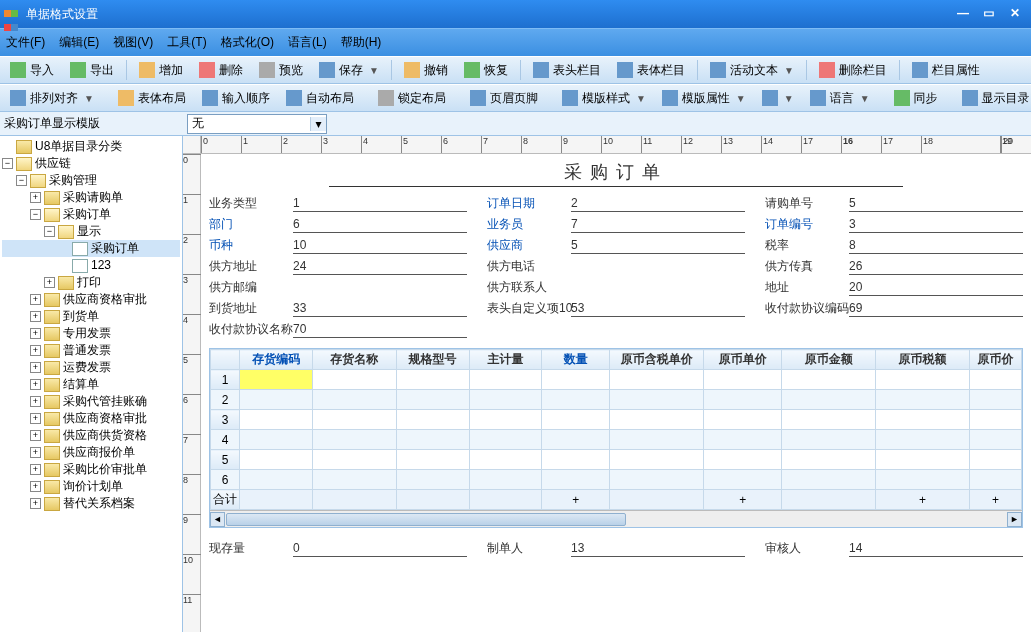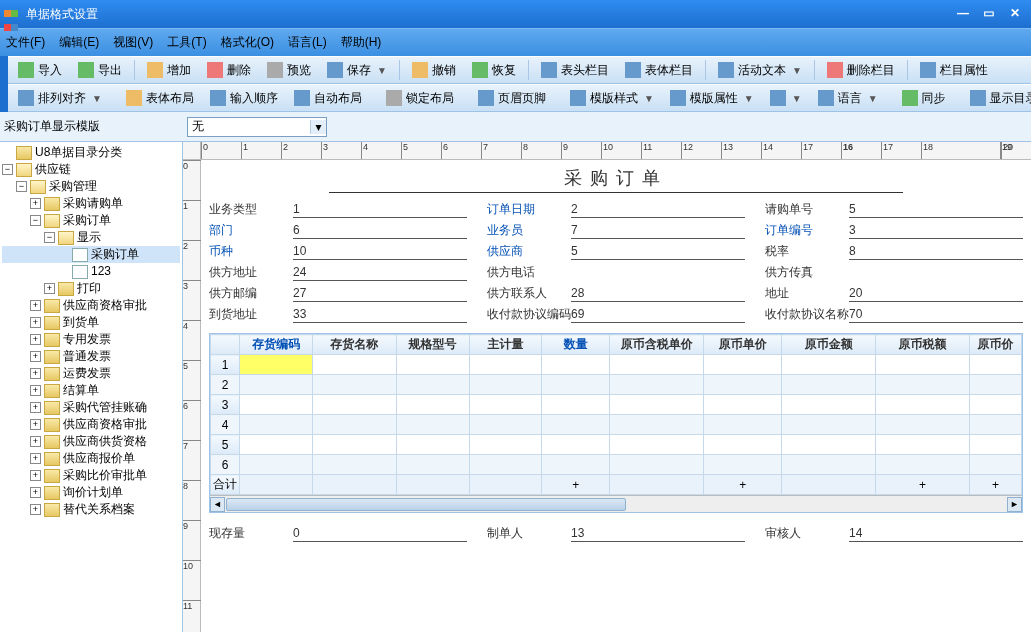--- a/index.html
+++ b/index.html
@@ -4,21 +4,21 @@
 <style>
 * { box-sizing: border-box; margin: 0; padding: 0; font-family: "Microsoft YaHei", SimSun, sans-serif; font-size: 12px; }
 body { background: #1d6fcf; overflow: hidden; width: 1031px; height: 632px; }
 .titlebar { height: 28px; background: linear-gradient(#2f8cf0,#1d6fcf); display: flex; align-items: center; color: #fff; padding: 0 4px; }
 .titlebar .app-icon { width: 16px; height: 16px; margin-right: 6px; display:inline-block; }
 .titlebar .app-icon span{display:inline-block;width:7px;height:7px;}
 .titlebar .spacer { flex: 1; }
 .winbtn { width: 24px; height: 18px; color: #fff; text-align: center; line-height: 16px; margin-left: 2px; cursor: pointer; font-weight: bold; }
 .menubar { height: 28px; background: linear-gradient(#5fa9ef,#3b8fe2); display: flex; align-items: center; color: #000; padding: 0 6px; gap: 14px; border-top:1px solid #7ebcf5; }
 .menubar span { cursor: pointer; }
-.toolbar { height: 28px; background: linear-gradient(#e8f2fb,#c9e0f5); border-top:1px solid #fff; border-bottom:1px solid #9ec3e6; display: flex; align-items: center; padding: 0 4px; gap: 4px; overflow:hidden;margin-left:8px;}
+.toolbar { height: 28px; background: linear-gradient(#e8f2fb,#c9e0f5); border-top:1px solid #fff; border-bottom:1px solid #9ec3e6; display: flex; align-items: center; padding: 0 4px; gap: 4px; overflow:hidden;}
 .toolbar .btn { display: flex; align-items: center; gap: 4px; padding: 2px 6px; cursor: pointer; white-space: nowrap; }
 .toolbar .sep { width:1px; height:20px; background:#a9c7e4; margin:0 2px;}
 .toolbar .ico { width:16px; height:16px; display:inline-block; background:#7aa;}
 .ico.green{background:#6b6;} .ico.red{background:#e77;} .ico.blue{background:#69c;} .ico.orange{background:#eb6;} .ico.gray{background:#aaa;}
 .dd { font-size:10px; color:#555; margin-left:2px;}
 .workarea { display:flex; height: calc(632px - 28px - 28px - 28px - 28px); background:#fff;}
 .leftpane { width:183px; border-right:1px solid #9ec3e6; overflow:auto; background:#fff;}
 .tree { padding:2px; }
 .tree-node { white-space:nowrap; line-height:17px; display:flex; align-items:center;}
 .tree-node .tgl { width:11px; height:11px; border:1px solid #888; display:inline-flex; align-items:center; justify-content:center; font-size:9px; margin-right:3px; cursor:pointer; line-height:9px;}
@@ -199,21 +199,21 @@
       <span class="ico green"></span>
       <span>同步</span>
     </div>
     <div class="sep"></div>
     <div class="btn">
       <span class="ico blue"></span>
       <span>显示目录</span>
     </div>
   </div>
 
-<div style="display:flex; height:30px; background:#e8f2fb; border-bottom:1px solid #9ec3e6;">
+<div style="display:flex; height:24px; background:#e8f2fb; border-bottom:1px solid #9ec3e6;">
   <div style="width:183px; display:flex; align-items:center;">
     <span style="padding:0 4px">采购订单显示模版</span>
   </div>
   <div style="flex:1; display:flex; align-items:center; padding-left:4px;">
     <div class="combo-wrap" style="width:140px">
       <span class="ctext">无</span>
       <span class="carrow">▾</span>
     </div>
   </div>
 </div>
@@ -418,36 +418,39 @@
             </div>
             <div class="form-field">
               <span class="flab">供方地址</span>
               <span class="fval">24</span>
             </div>
             <div class="form-field">
               <span class="flab">供方电话</span>
             </div>
             <div class="form-field">
               <span class="flab">供方传真</span>
+              <span class="fval">26</span>
             </div>
             <div class="form-field">
               <span class="flab">供方邮编</span>
-              <span class="fval">27</span>
             </div>
             <div class="form-field">
               <span class="flab">供方联系人</span>
-              <span class="fval">28</span>
             </div>
             <div class="form-field">
               <span class="flab">地址</span>
               <span class="fval">20</span>
             </div>
             <div class="form-field">
               <span class="flab">到货地址</span>
               <span class="fval">33</span>
+            </div>
+            <div class="form-field">
+              <span class="flab">表头自定义项10</span>
+              <span class="fval">53</span>
             </div>
             <div class="form-field">
               <span class="flab">收付款协议编码</span>
               <span class="fval">69</span>
             </div>
             <div class="form-field">
               <span class="flab">收付款协议名称</span>
               <span class="fval">70</span>
             </div>
           </div>

